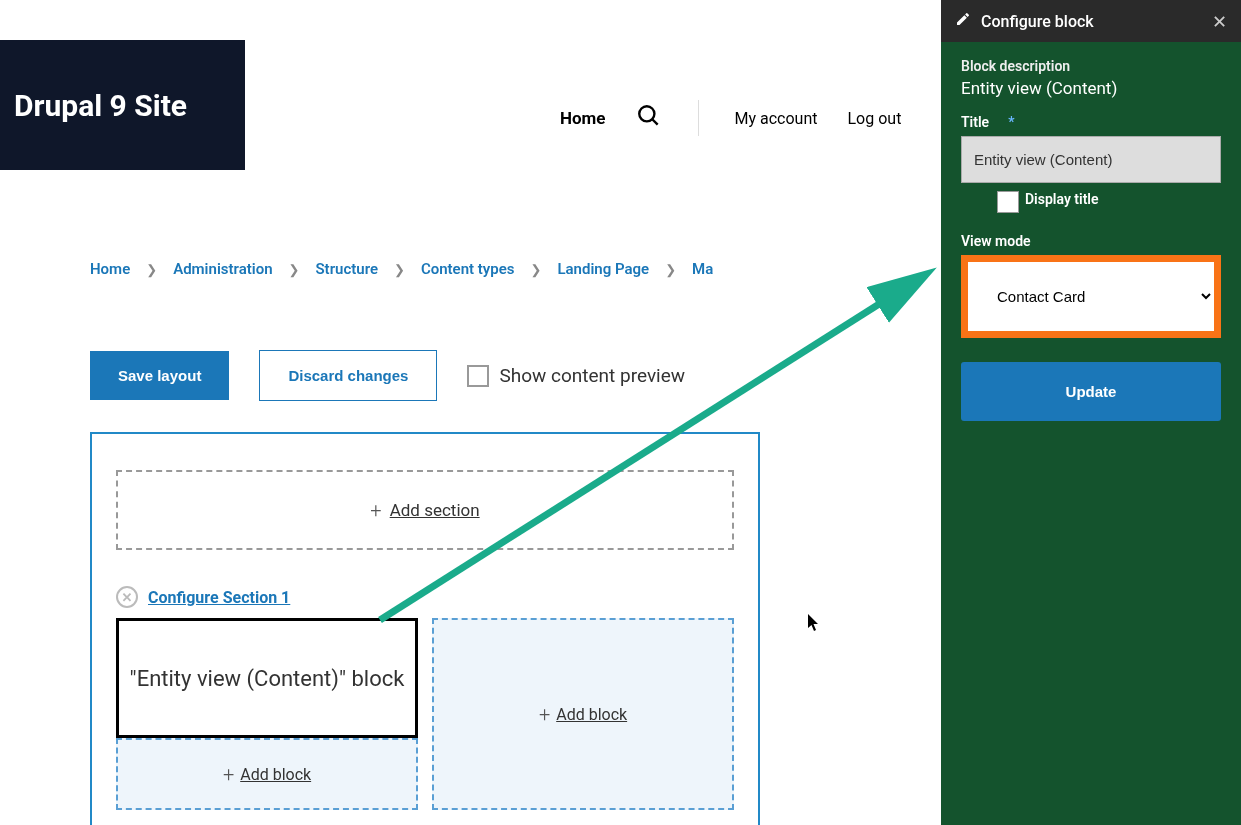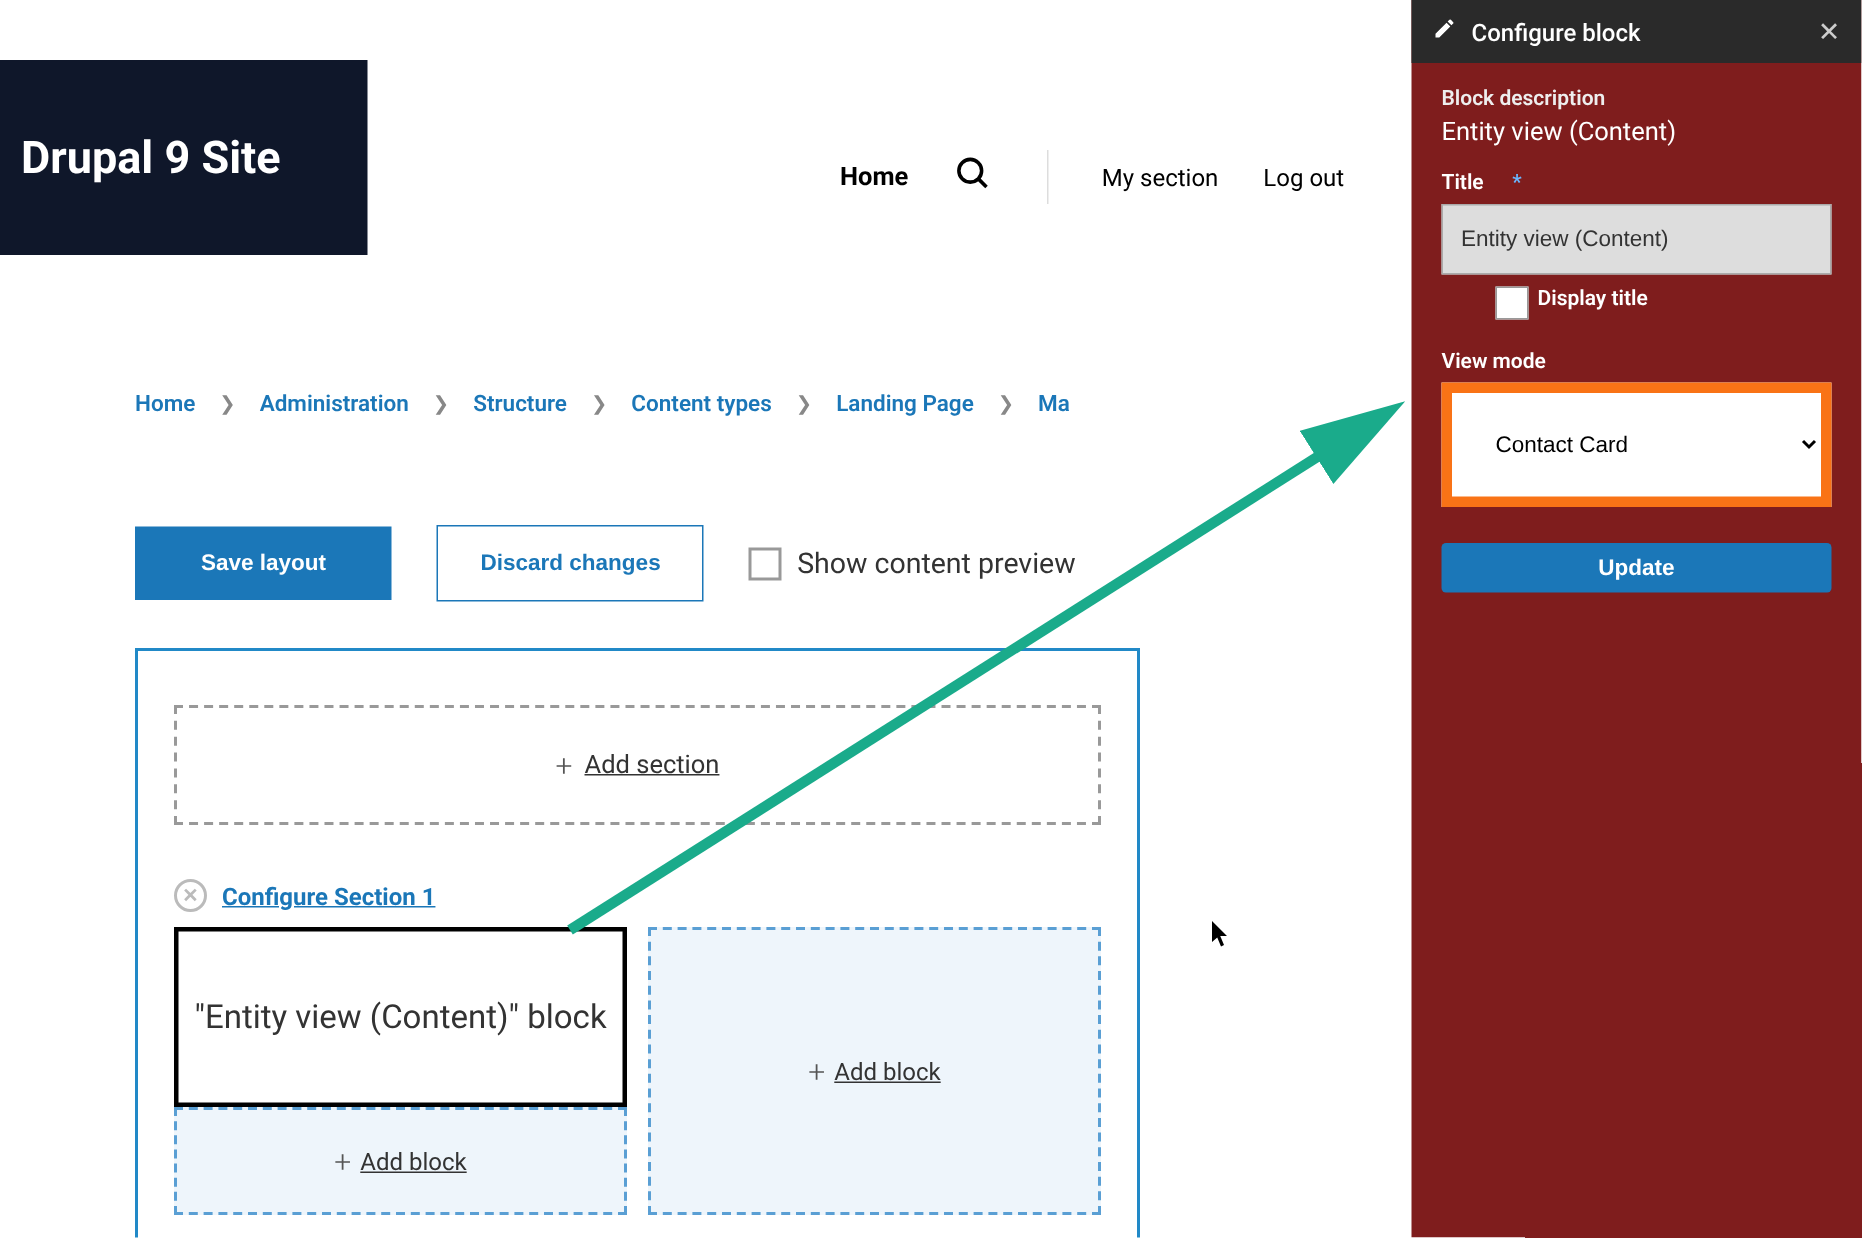--- a/index.html
+++ b/index.html
@@ -14,55 +14,55 @@
 .nav-home { font-weight: 700; font-size: 17px; color: #000; }
 .nav-search svg { width: 26px; height: 26px; }
 .nav-divider { width: 1px; height: 36px; background: #ddd; margin: 0 6px; }
 .nav-link { font-size: 16px; color: #000; }
 
 .breadcrumb { position: absolute; top: 260px; left: 90px; display: flex; align-items: center; gap: 16px; font-size: 15px; }
 .breadcrumb a { color: #1b77b8; text-decoration: none; font-weight: 600; }
 .breadcrumb .chev { color: #888; font-size: 13px; }
 
 .action-row { position: absolute; top: 350px; left: 90px; display: flex; align-items: center; gap: 30px; }
-.btn-primary { background: #1b77b8; color: #fff; border: none; padding: 16px 44px; font-size: 15px; font-weight: 600; cursor: pointer; }
+.btn-primary { background: #1b77b8; color: #fff; border: none; padding: 16px 28px; font-size: 15px; font-weight: 600; cursor: pointer; }
 .btn-secondary { background: #fff; color: #1b77b8; border: 1px solid #1b77b8; padding: 16px 28px; font-size: 15px; font-weight: 600; cursor: pointer; }
 .checkbox-wrap { display: flex; align-items: center; gap: 10px; }
 .checkbox-box { width: 22px; height: 22px; border: 2px solid #999; background: #fff; }
 .checkbox-label { font-size: 19px; color: #333; }
 
 .layout-canvas { position: absolute; top: 432px; left: 90px; width: 670px; border: 2px solid #2189c7; padding: 36px 24px 24px 24px; }
 .add-section { border: 2px dashed #999; height: 80px; display: flex; align-items: center; justify-content: center; gap: 8px; margin-bottom: 36px; }
 .add-section-text { text-decoration: underline; font-size: 17px; color: #333; }
 .section-head { display: flex; align-items: center; gap: 10px; margin-bottom: 10px; }
 .section-close { width: 22px; height: 22px; border: 2px solid #bbb; border-radius: 50%; display: flex; align-items: center; justify-content: center; color: #bbb; font-size: 13px; font-weight: bold; }
 .section-link { color: #1b77b8; text-decoration: underline; font-size: 16px; font-weight: bold; }
 .columns { display: flex; gap: 14px; }
 .col { flex: 1; }
 .block-selected { border: 3px solid #000; height: 120px; display: flex; align-items: center; justify-content: center; text-align: center; font-size: 22px; color: #333; padding: 10px; }
 .add-block { border: 2px dashed #5a9fd4; background: #eef5fb; height: 72px; display: flex; align-items: center; justify-content: center; gap: 6px; }
 .add-block-text { text-decoration: underline; font-size: 16px; color: #333; }
 .col-right .add-block { height: 192px; }
 
-.sidepanel { position: absolute; right: 0; top: 0; width: 300px; height: 825px; background: #7f1d1d; color: #fff; }
+.sidepanel { position: absolute; right: 0; top: 0; width: 300px; height: 825px; background: #14532d; color: #fff; }
 .panel-header { background: #2a2a2a; height: 42px; display: flex; align-items: center; padding: 0 14px; gap: 10px; }
 .panel-header-title { font-size: 16px; font-weight: 500; flex: 1; }
 .panel-close { color: #ccc; font-size: 18px; cursor: pointer; }
 .panel-body { padding: 16px 20px; }
 .panel-label { font-size: 14px; font-weight: 600; color: #eee; margin-bottom: 4px; }
 .panel-desc { font-size: 17px; color: #fff; margin-bottom: 16px; }
 .title-label { font-size: 14px; font-weight: 600; display: flex; gap: 19px; margin-bottom: 6px; text-align: right; }
 .req { color: #6ab7ff; }
 .title-input { width: 100%; background: #ddd; border: 1px solid #aaa; padding: 14px 12px; font-size: 15px; color: #333; margin-bottom: 8px; }
 .display-title-row { display: flex; gap: 6px; margin-bottom: 20px; margin-left: 36px; }
 .display-title-check { width: 22px; height: 22px; background: #fff; border: 1px solid #999; }
 .display-title-text { font-size: 14px; font-weight: 600; }
 .viewmode-label { font-size: 14px; font-weight: 600; margin-bottom: 6px; }
 .viewmode-select { width: 100%; padding: 25px; font-size: 15px; background: #fff; color: #000; border: 7px solid #f97316; margin-bottom: 24px; }
-.update-btn { width: 100%; background: #1b77b8; color: #fff; border: none; border-radius: 3px; padding: 8px; font-size: 15px; font-weight: 600; cursor: pointer; }
+.update-btn { width: 100%; background: #1b77b8; color: #fff; border: none; border-radius: 3px; padding: 21px; font-size: 15px; font-weight: 600; cursor: pointer; }
 
 .arrow-overlay { position: absolute; pointer-events: none; z-index: 50; }
 .cursor-pointer { position: absolute; left: 808px; top: 614px; font-size: 16px; color: #000; }
 .plus-icon { font-size: 20px; font-weight: 300; color: #555; }
 </style>
 </head>
 <body>
 
 <div class="main-area">
   <div class="site-logo">
@@ -71,21 +71,21 @@
 
   <div class="top-nav">
     <span class="nav-home">Home</span>
     <span class="nav-search">
       <svg viewBox="0 0 24 24" fill="none" stroke="#000" stroke-width="2.2">
           <circle cx="10" cy="10" r="7"></circle>
           <line x1="20" y1="20" x2="15" y2="15"></line>
         </svg>
     </span>
     <span class="nav-divider"></span>
-    <span class="nav-link">My section</span>
+    <span class="nav-link">My account</span>
     <span class="nav-link">Log out</span>
   </div>
 
   <div class="breadcrumb">
     <a>Home</a>
     <span class="chev">❯</span>
     <a>Administration</a>
     <span class="chev">❯</span>
     <a>Structure</a>
     <span class="chev">❯</span>

